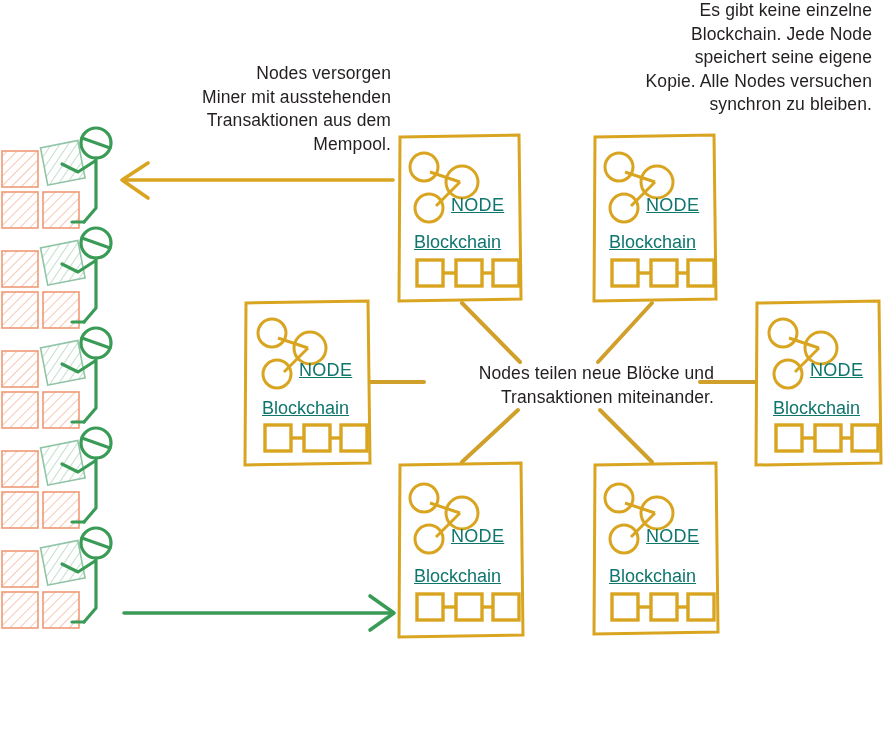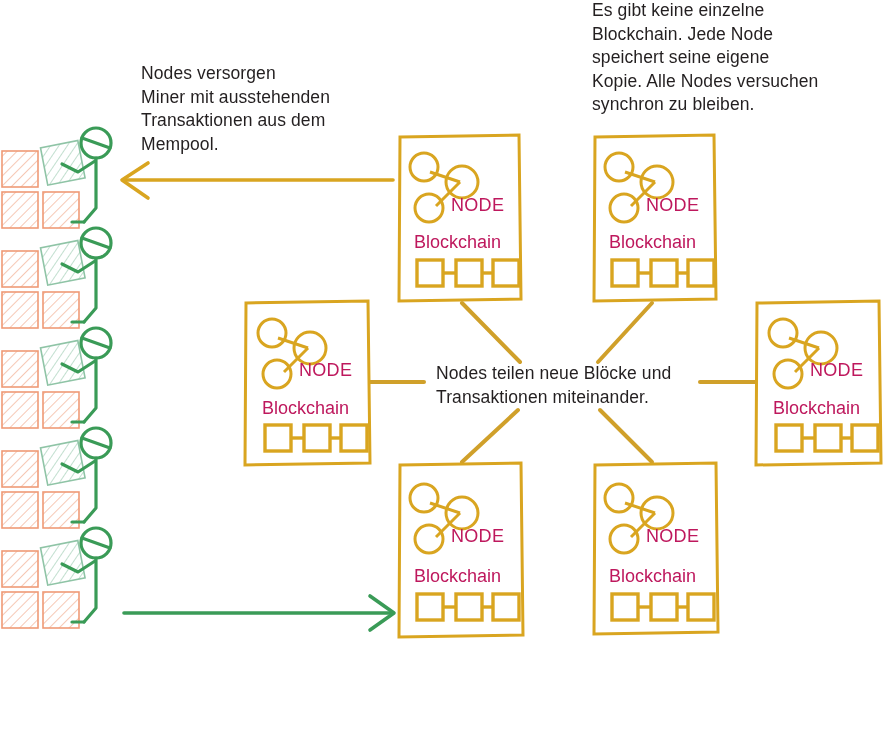--- a/index.html
+++ b/index.html
@@ -27,33 +27,35 @@
   }
   .caption {
     position: absolute;
     color: #231f20;
     font-family: "Liberation Sans", sans-serif;
     font-size: 17.5px;
     line-height: 23.5px;
     letter-spacing: 0.1px;
     white-space: pre-line;
     font-weight: 400;
+    text-align: right;
   }
   #caption-top-left  { left: 141px; top: 62px;  width: 250px; }
   #caption-top-right { left: 592px; top: -1px;  width: 280px; }
-  #caption-center    { left: 436px; top: 362px; width: 290px; }
+  #caption-center    { left: 424px; top: 362px; width: 290px; }
   #caption-bottom    { left: 151px; top: 640px; width: 250px; }
 
   .node-label {
     position: absolute;
-    color: #be185d;
+    color: #0f766e;
     font-family: "Liberation Sans", sans-serif;
     font-size: 18px;
     line-height: 20px;
     white-space: nowrap;
+    text-decoration: underline;
   }
   .node-title { letter-spacing: 0.3px; }
   .node-chain-label { letter-spacing: 0px; }
 </style>
 </head>
 <body>
 
 <div id="canvas">
 
   <svg class="layer-svg" viewBox="0 0 886 733">

